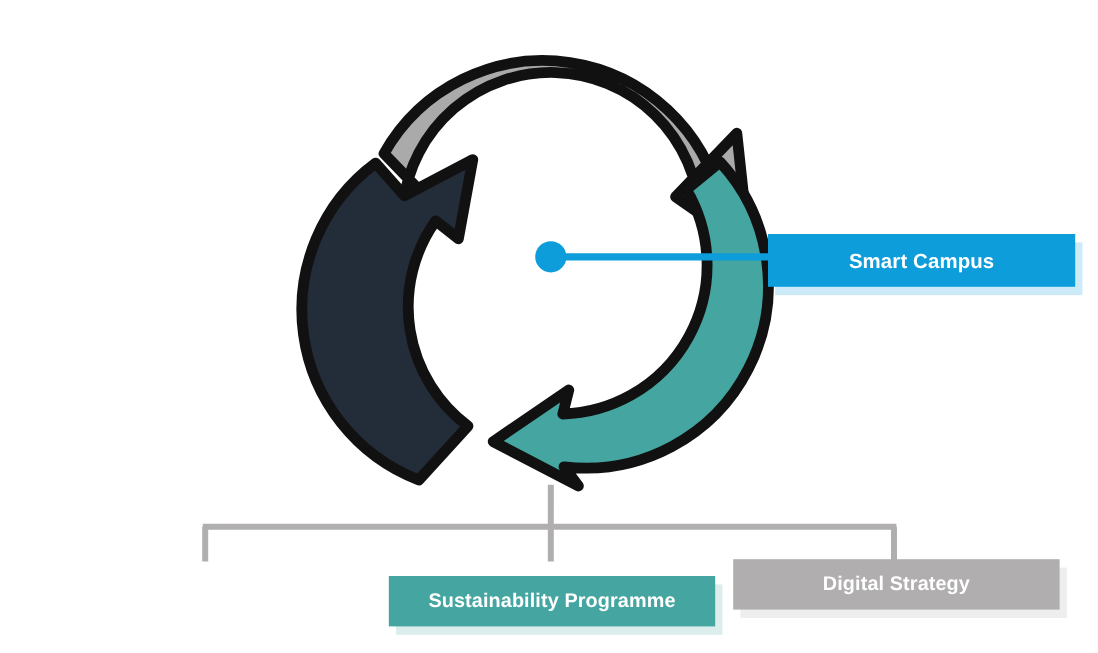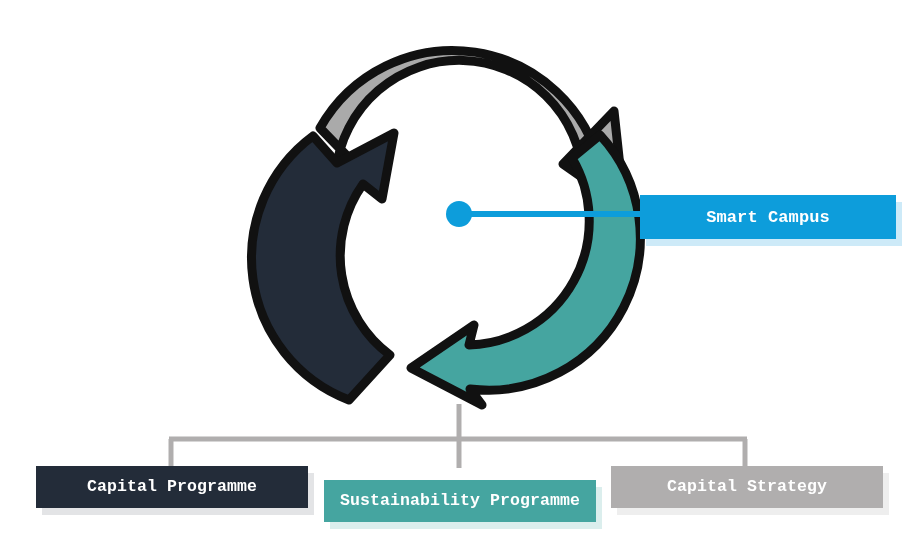--- a/index.html
+++ b/index.html
@@ -12,21 +12,20 @@
     font-family: "Liberation Sans", sans-serif;
     width: 915px;
     height: 544px;
     overflow: hidden;
   }
   #stage {
     position: relative;
     width: 905px;
     height: 544px;
     background: #ffffff;
-    font-family: Liberation Mono, monospace;
   }
 
   
   #cycle-svg {
     position: absolute;
     left: 0;
     top: 0;
     width: 915px;
     height: 544px;
     pointer-events: none;
@@ -141,25 +140,22 @@
 
       <line x1="745" y1="439" x2="745" y2="468"></line>
     </g>
 
   </svg>
 
   <div class="label-box" id="smart-campus-box">
     <span class="label-text">Smart Campus</span>
   </div>
 
-  <div class="label-box" id="capital-programme-box">
-    <span class="label-text">Capital Programme</span>
-  </div>
 
   <div class="label-box" id="sustainability-programme-box">
     <span class="label-text">Sustainability Programme</span>
   </div>
 
   <div class="label-box" id="digital-strategy-box">
-    <span class="label-text">Capital Strategy</span>
+    <span class="label-text">Digital Strategy</span>
   </div>
 
 </div>
 
 </body></html>

